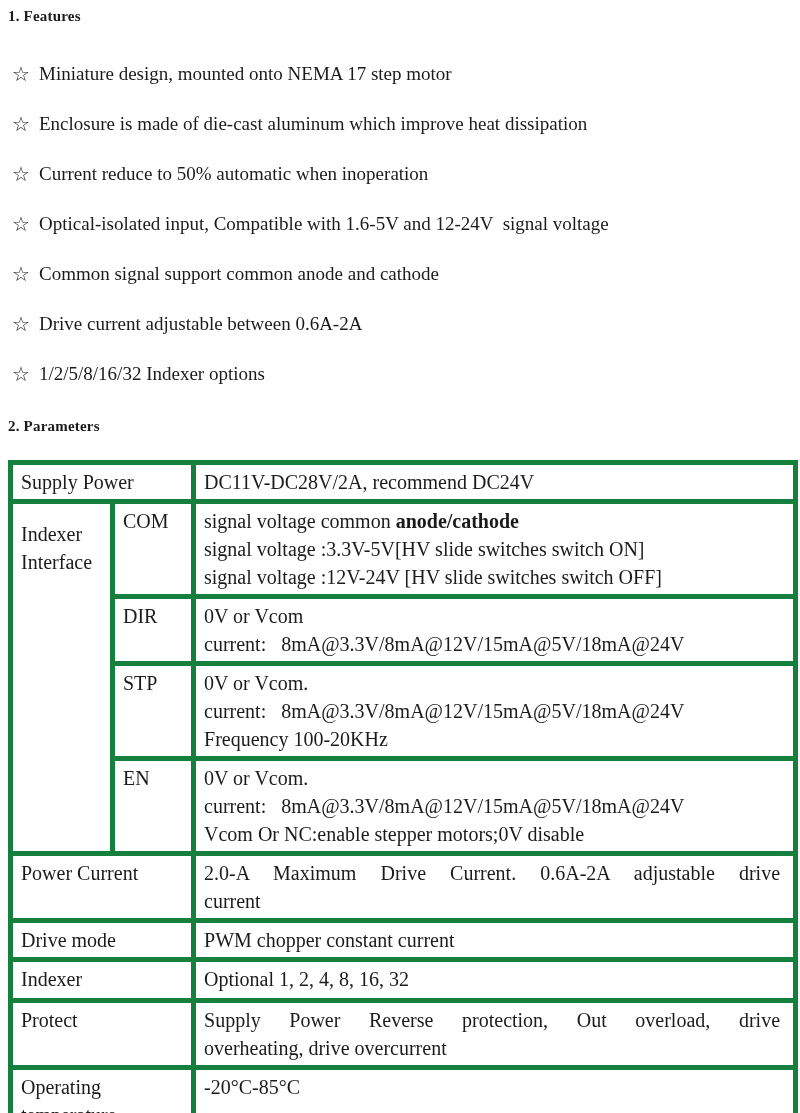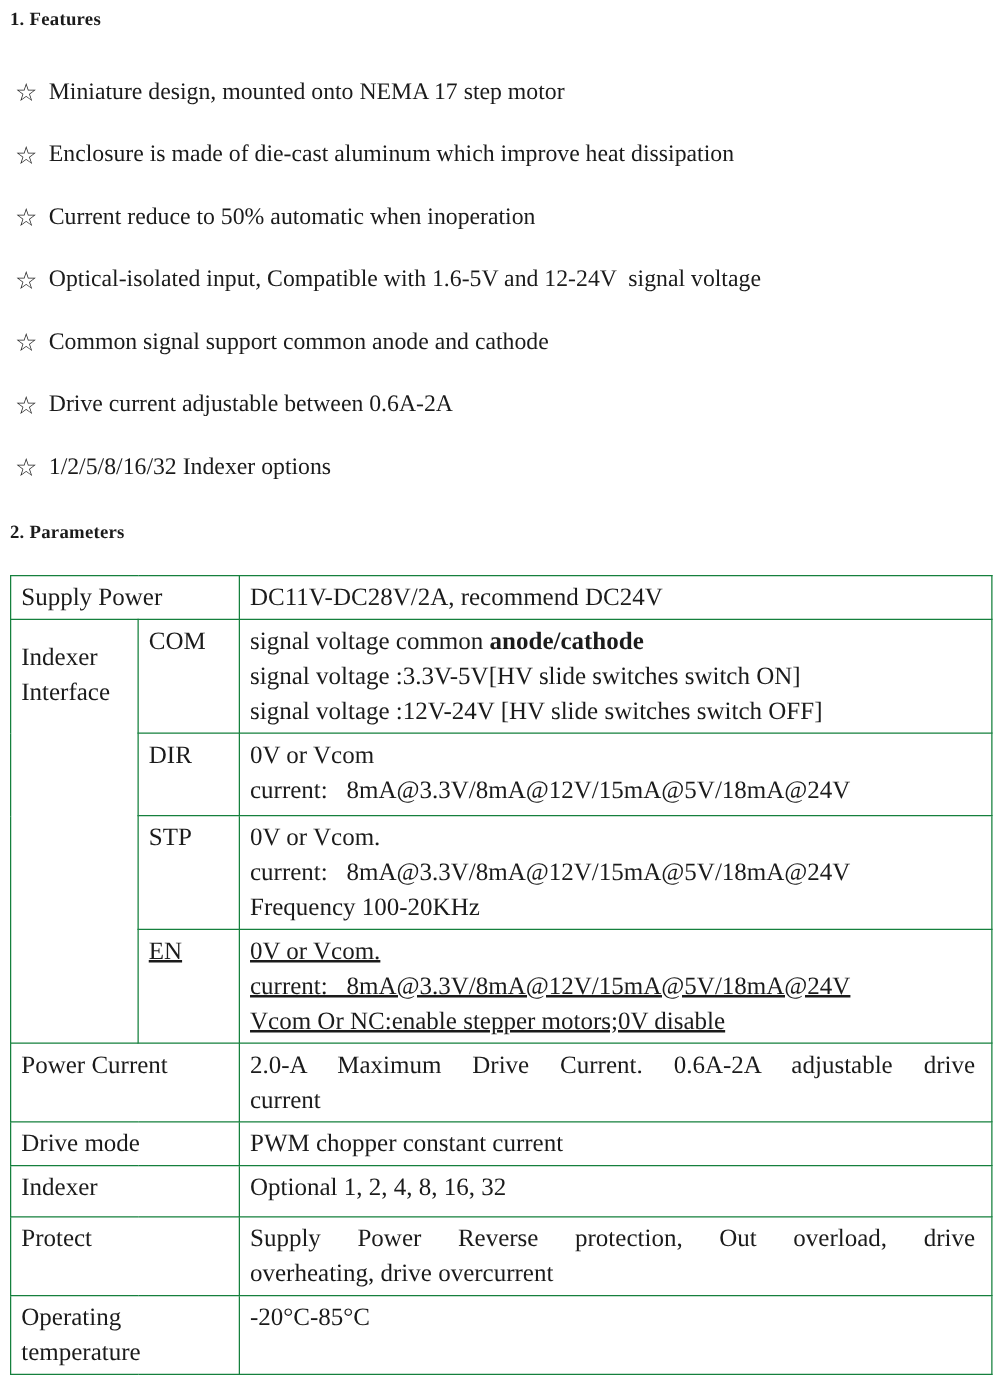--- a/index.html
+++ b/index.html
@@ -41,35 +41,35 @@
   .feature-text { white-space: pre-wrap; text-align: right; }
   .heading-params { margin-top: 31px; }
   table.params {
     margin-top: 25px;
     width: 785px;
     table-layout: fixed;
     border-collapse: collapse;
     font-size: 20px;
   }
   table.params td {
-    border: 1px solid #15803d;
+    border: 5px solid #15803d;
     vertical-align: top;
     padding: 3px 13px 3px 8px;
     line-height: 28px;
   }
   td.label-cell { padding-right: 2px; }
   td.span-label { padding-right: 2px; }
   .line { white-space: pre-wrap; }
   .jline { text-align: justify; text-align-last: justify; white-space: normal; }
   .pt16 { padding-top: 16px !important; }
   tr.h35 { height: 35px; }
   tr.h89 { height: 89px; }
   tr.h66 { height: 66px; }
   tr.h88 { height: 88px; }
-  tr.h87 { height: 87px; text-decoration: underline; }
+  tr.h87 { height: 87px; }
   tr.h63 { height: 63px; }
   tr.h34 { height: 34px; }
   tr.h41 { height: 41px; }
   tr.h61 { height: 61px; }
   b { font-weight: bold; }
 </style>
 </head>
 <body>
 
 <div class="page">

